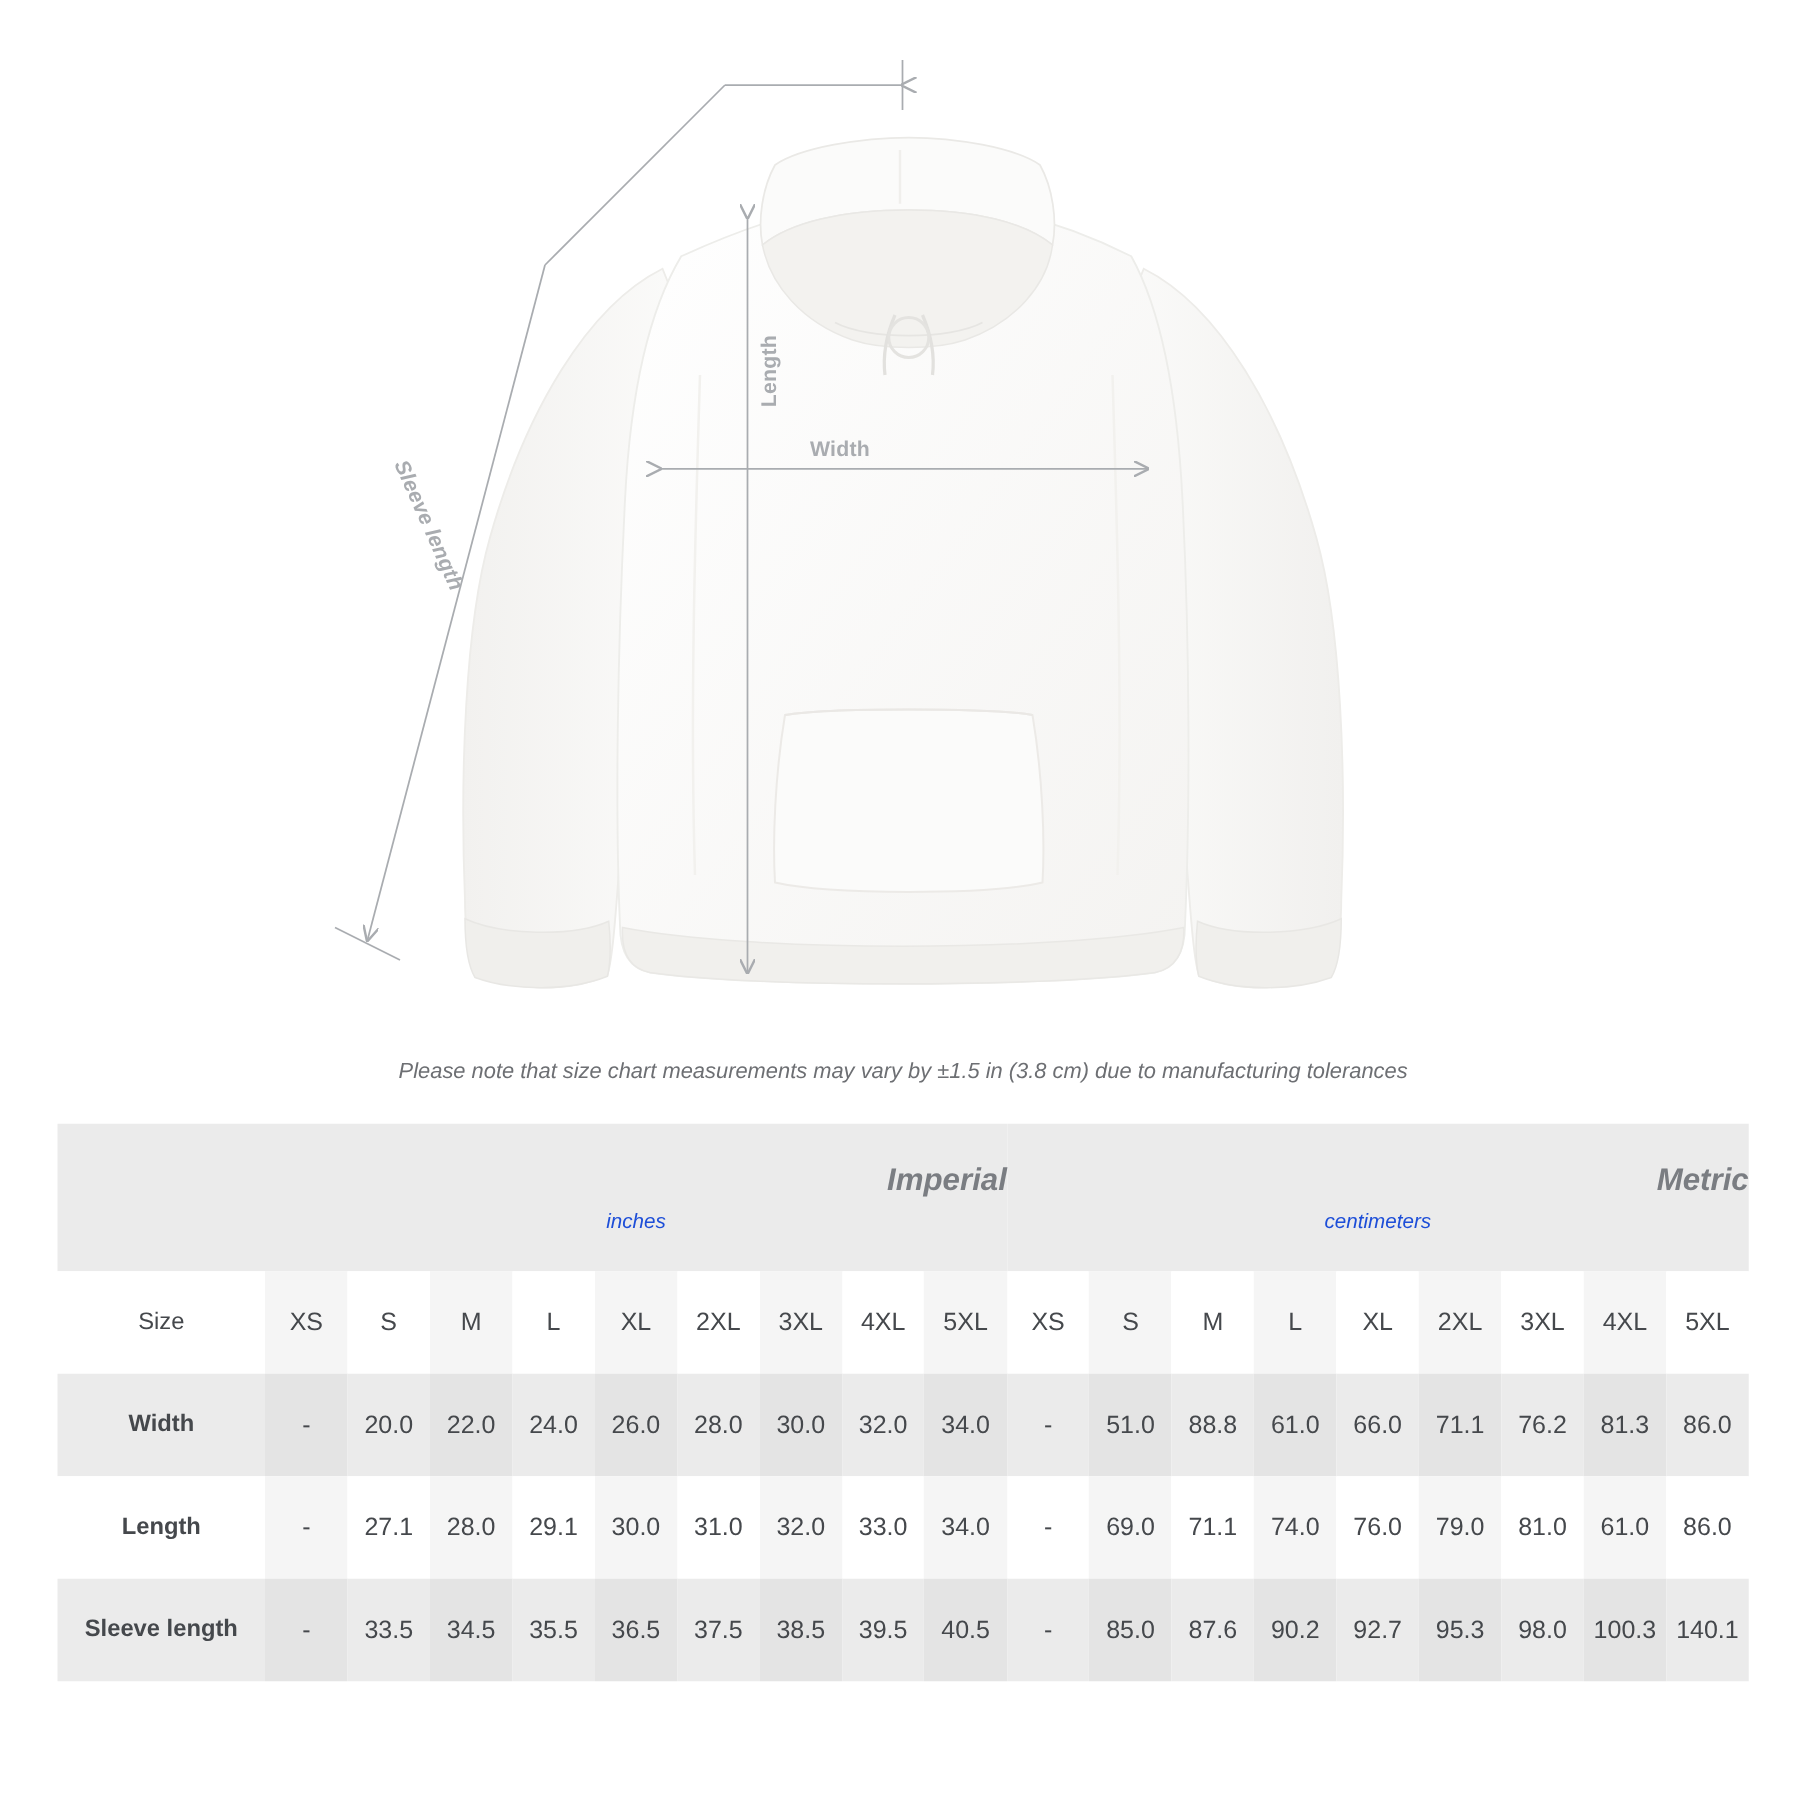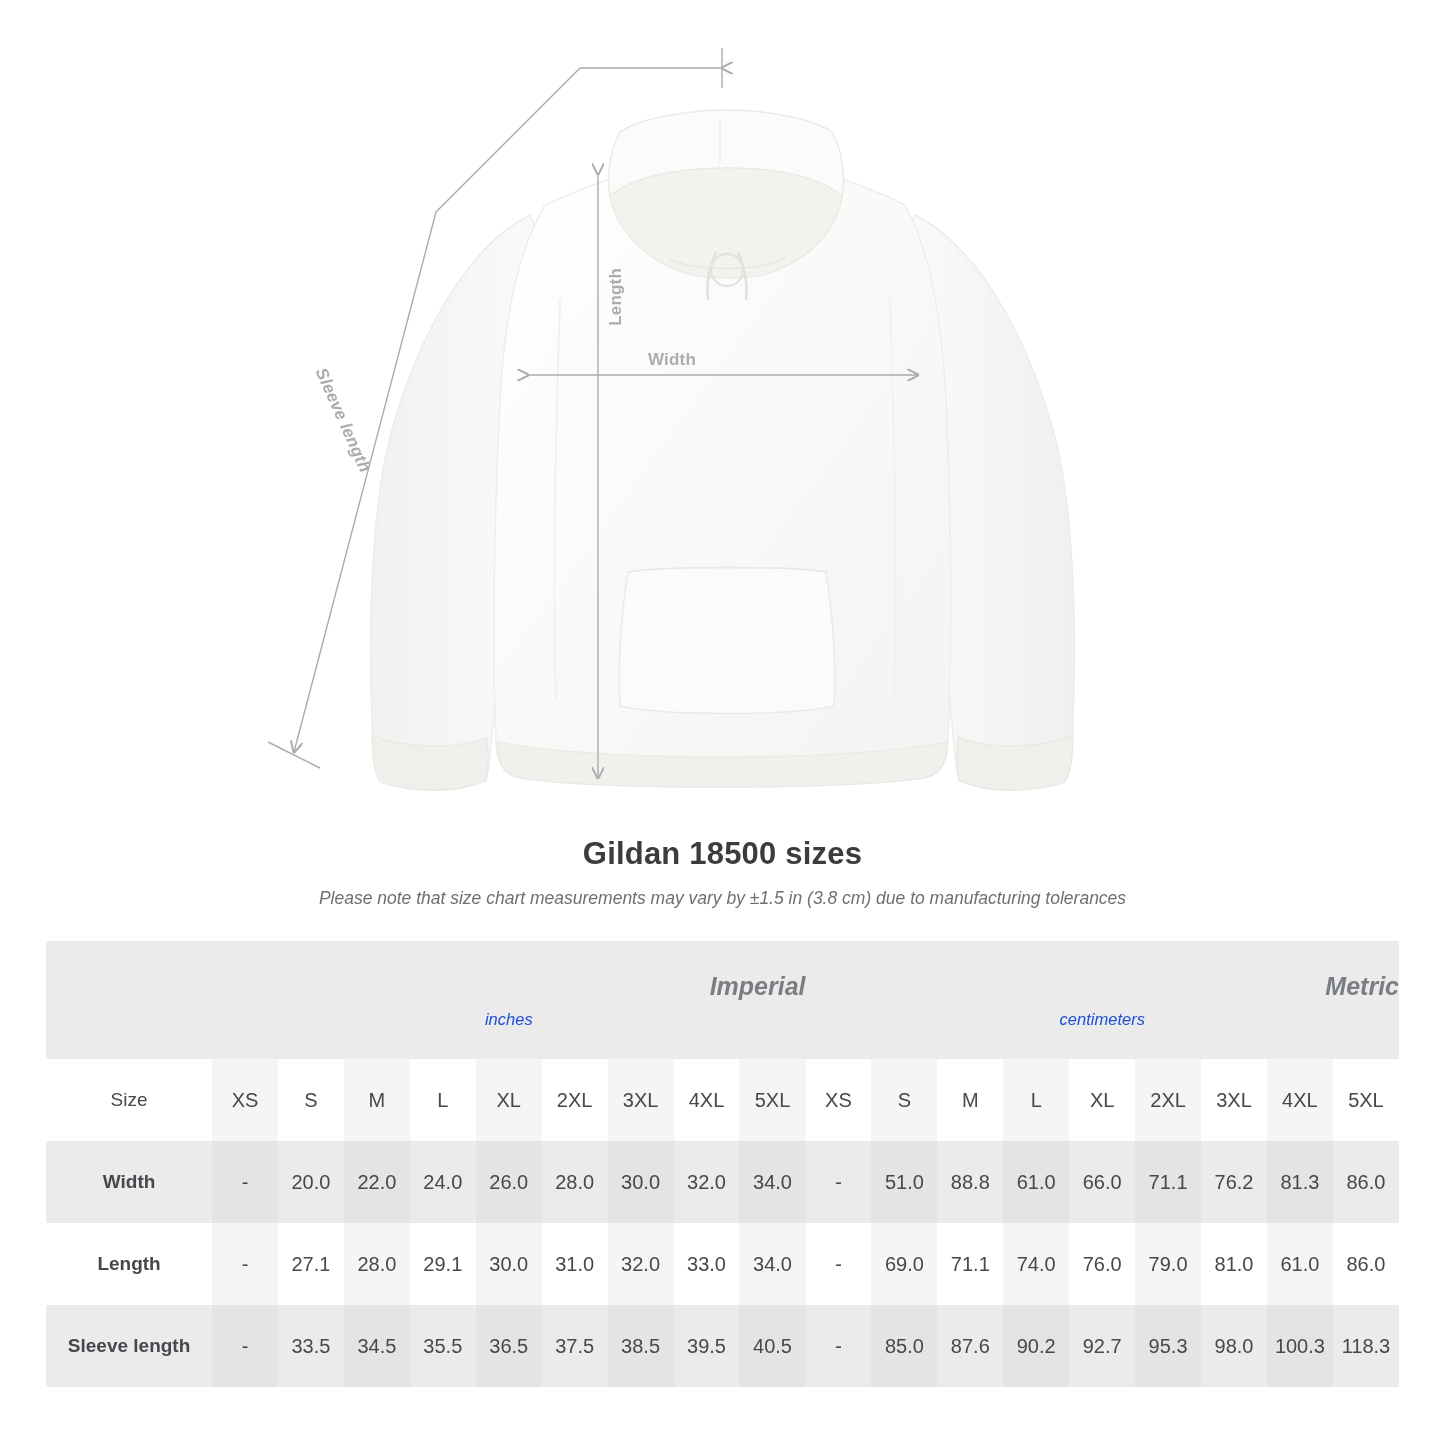--- a/index.html
+++ b/index.html
@@ -244,21 +244,20 @@
         <path d="M528,375 L918,375" marker-start="url(#arrHead)" marker-end="url(#arrHead)"></path>
       </g>
     </svg>
 
     <div class="dim-label width-label">Width</div>
     <div class="dim-label length-label">Length</div>
     <div class="dim-label sleeve-label">Sleeve length</div>
   </div>
 
   <div class="title-block">
-    <h1 class="chart-title">Gildan 18500 sizes</h1>
     <div class="chart-note">Please note that size chart measurements may vary by ±1.5 in (3.8 cm) due to manufacturing tolerances</div>
   </div>
 
   <div class="table-wrap">
     <table class="size-table">
       <colgroup>
         <col class="c-label">
         <col class="c-cell">
           <col class="c-cell">
           <col class="c-cell">
@@ -370,19 +369,19 @@
           <td>39.5</td>
           <td class="alt">40.5</td>
           <td>-</td>
           <td class="alt">85.0</td>
           <td>87.6</td>
           <td class="alt">90.2</td>
           <td>92.7</td>
           <td class="alt">95.3</td>
           <td>98.0</td>
           <td class="alt">100.3</td>
-          <td>118.3</td>
+          <td>140.1</td>
         </tr>
       </tbody>
     </table>
   </div>
 
 </div>
 
 </body></html>

